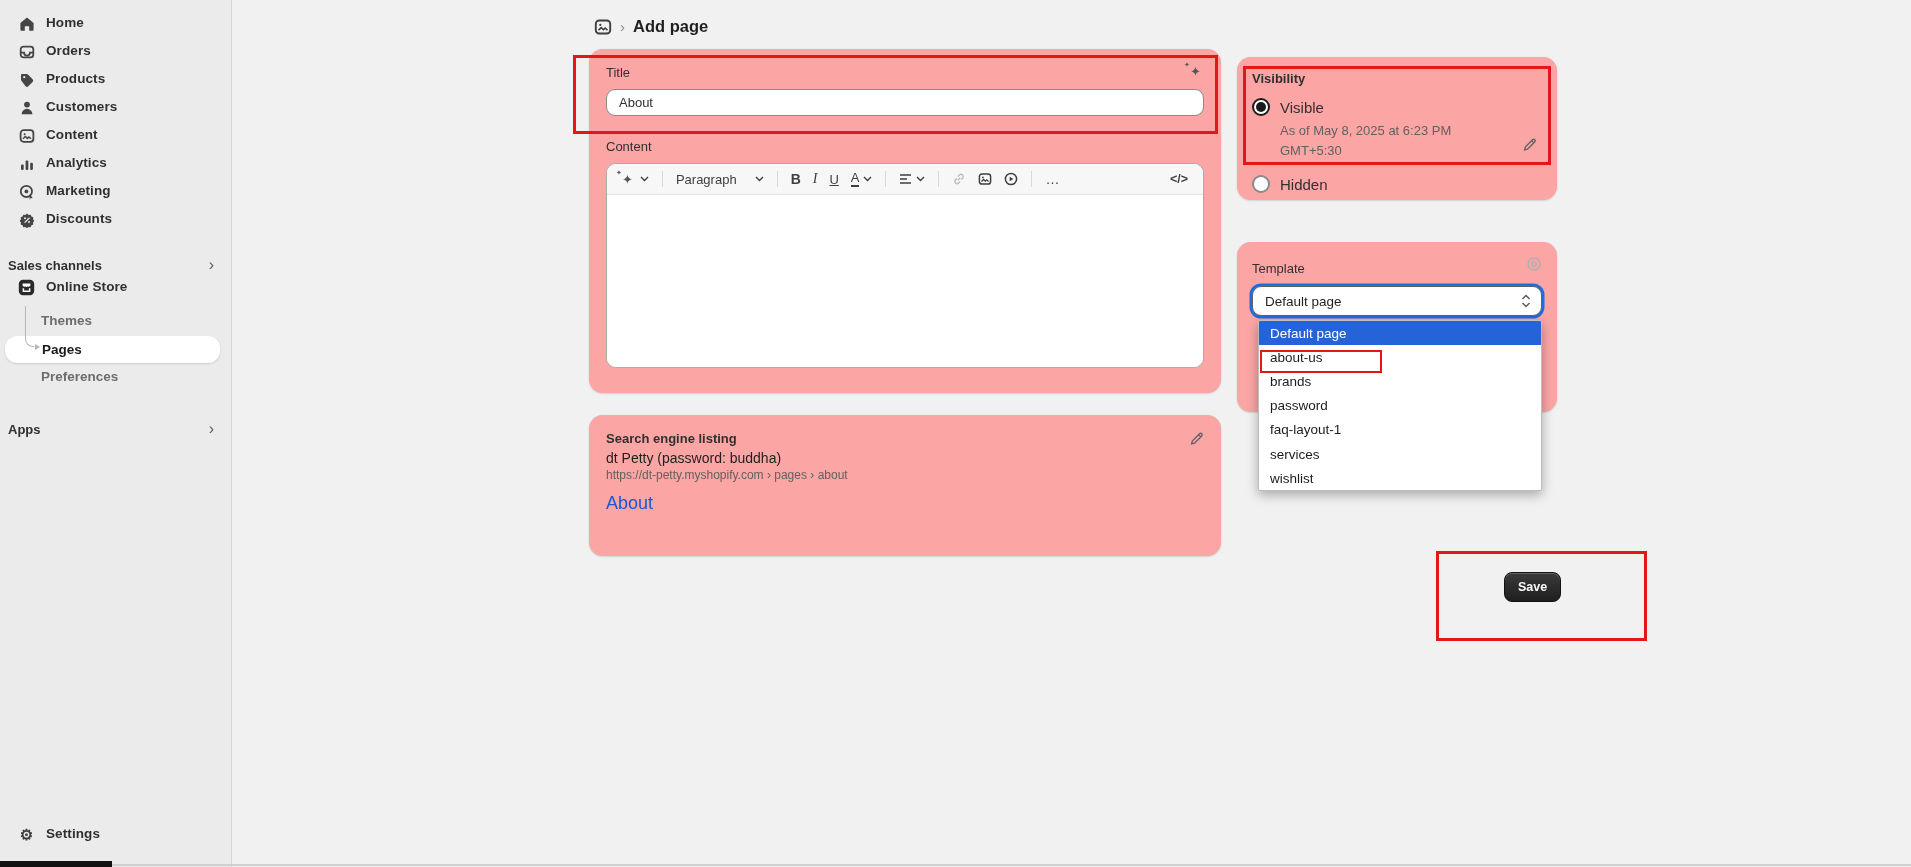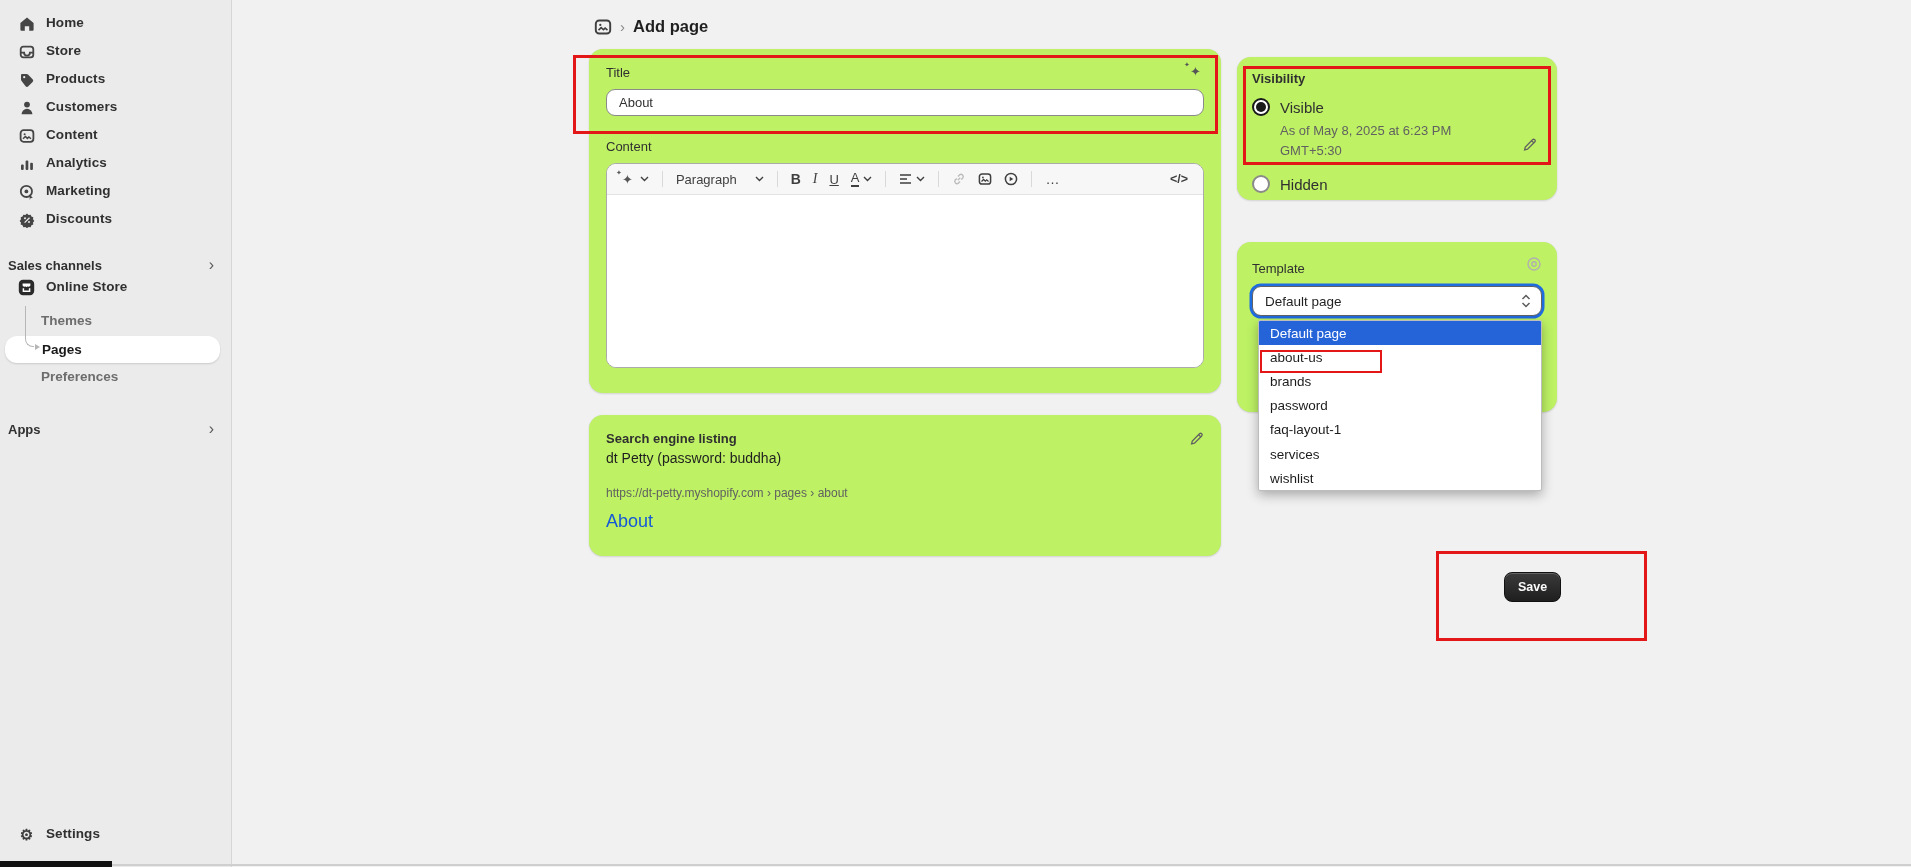--- a/index.html
+++ b/index.html
@@ -49,21 +49,21 @@
   }
   svg.icn { display:block; }
   
   .breadcrumb {
     position:absolute; left:594px; top:17px; display:flex; align-items:center; gap:8px;
   }
   .breadcrumb .sep { color:#8a8a8a; font-size:15px; }
   .breadcrumb .pg-title { font-size:16.5px; font-weight:700; color:#1f1f1f; }
   
   .card {
-    position:absolute; background:#bef264; border-radius:14px;
+    position:absolute; background:#fca5a5; border-radius:14px;
     box-shadow:0 1px 2px rgba(26,26,26,.13), 0 0 1px rgba(26,26,26,.1);
   }
   .card-main { left:589px; top:49px; width:632px; height:344px; padding:16px 17px; }
   .fld-label { font-size:13px; font-weight:400; color:#303030; }
   .fld-head { display:flex; align-items:flex-start; justify-content:space-between; }
   .spark { position:relative; font-size:13px; color:#565656; line-height:1; padding-right:3px; }
   .spark .mini { position:absolute; font-size:7px; top:-4px; left:-6px; }
   .text-input {
     margin-top:9px; width:100%; height:27px; border:1px solid #8a8a8a; border-radius:9px;
     padding:0 12px; font-size:13px; color:#303030; background:#fff;
@@ -82,21 +82,21 @@
   .tb-u { font-size:13px; text-decoration:underline; }
   .tb-a { font-size:13px; border-bottom:2px solid #3f3f3f; line-height:1.1; }
   .tb-par { font-size:13px; }
   .tb-more { font-size:14px; letter-spacing:1px; }
   .tb-code { font-size:12.5px; font-weight:700; margin-left:auto; }
   .editor-body { height:173px; background:#fff; cursor:text; }
   
   .card-seo { left:589px; top:415px; width:632px; height:141px; padding:16px 17px; }
   .seo-heading { font-size:13px; font-weight:700; }
   .seo-site { font-size:14px; color:#1f1f1f; }
-  .seo-url { margin-top:20px; font-size:12px; color:#616161; }
+  .seo-url { margin-top:2px; font-size:12px; color:#616161; }
   .seo-title { margin-top:11px; font-size:18px; color:#1558d6; cursor:pointer; }
   
   .card-vis { left:1237px; top:57px; width:320px; height:143px; padding:14px 15px; }
   .vis-heading { font-size:13px; font-weight:700; }
   .radio-row { display:flex; align-items:center; gap:10px; margin-top:12px; cursor:pointer; }
   .radio { width:18px; height:18px; border-radius:50%; background:#fff; flex:0 0 18px; }
   .radio.on { border:2px solid #1a1a1a; display:flex; align-items:center; justify-content:center; }
   .radio.on::after { content:""; width:10px; height:10px; border-radius:50%; background:#1a1a1a; }
   .radio.off { border:2px solid #8a8a8a; }
   .radio-label { font-size:15px; color:#303030; }
@@ -151,21 +151,21 @@
     <span class="lbl">Home</span>
   </div>
 
   <div class="nav-row" style="top:43px">
     <span class="ic">
       <svg class="icn" width="16" height="16" viewBox="0 0 16 16">
           <rect x="1.7" y="2.6" width="12.6" height="10.8" rx="2.6" fill="none" stroke="#454545" stroke-width="1.8"></rect>
           <path d="M2 8.7 H5.1 a2.9 2.9 0 0 0 5.8 0 H14" fill="none" stroke="#454545" stroke-width="1.8"></path>
         </svg>
     </span>
-    <span class="lbl">Store</span>
+    <span class="lbl">Orders</span>
   </div>
 
   <div class="nav-row" style="top:71px">
     <span class="ic">
       <svg class="icn" width="16" height="16" viewBox="0 0 16 16">
           <path d="M2 7.6 V3 a1 1 0 0 1 1-1 h4.6 a2 2 0 0 1 1.4 .6 l4.6 4.6 a1.9 1.9 0 0 1 0 2.7 l-4.3 4.3 a1.9 1.9 0 0 1 -2.7 0 L2.6 9 A2 2 0 0 1 2 7.6 Z" fill="#454545"></path>
           <circle cx="5.2" cy="5.2" r="1.1" fill="#ebebeb"></circle>
         </svg>
     </span>
     <span class="lbl">Products</span>

